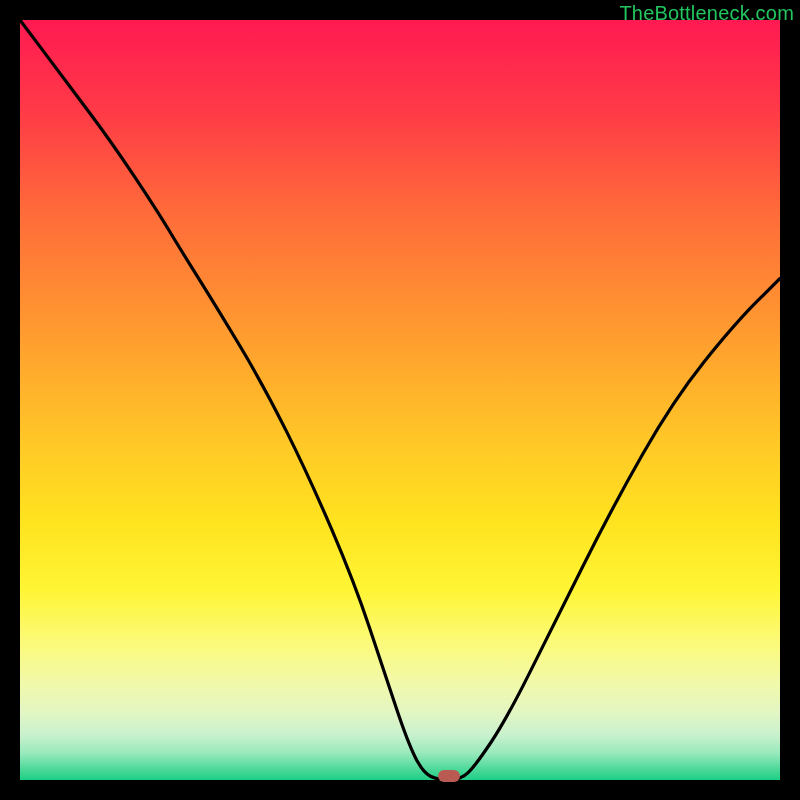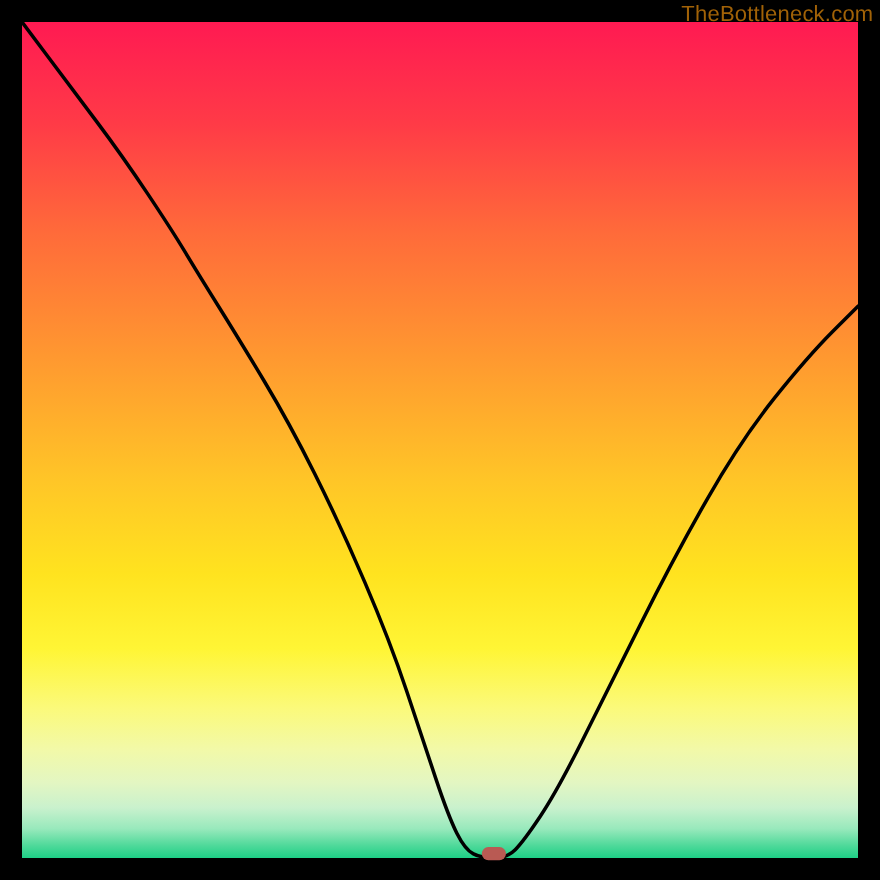--- a/index.html
+++ b/index.html
@@ -48,21 +48,21 @@
     left: 0;
     top: 0;
     width: 760px;
     height: 760px;
     pointer-events: none;
   }
   .watermark {
     position: absolute;
     top: 2px;
     right: 6px;
-    color: #a16207;
+    color: #22c55e;
     font-size: 20px;
     letter-spacing: 0.2px;
   }
   .marker {
     position: absolute;
     width: 22px;
     height: 12px;
     border-radius: 6px;
     background: #b95a53;
     transform: translate(-50%, -50%);

